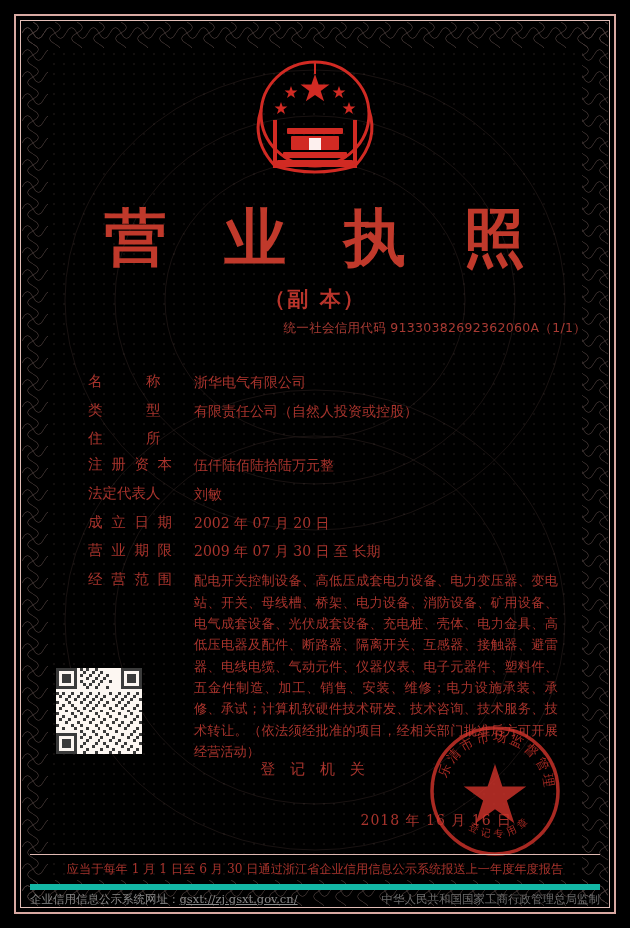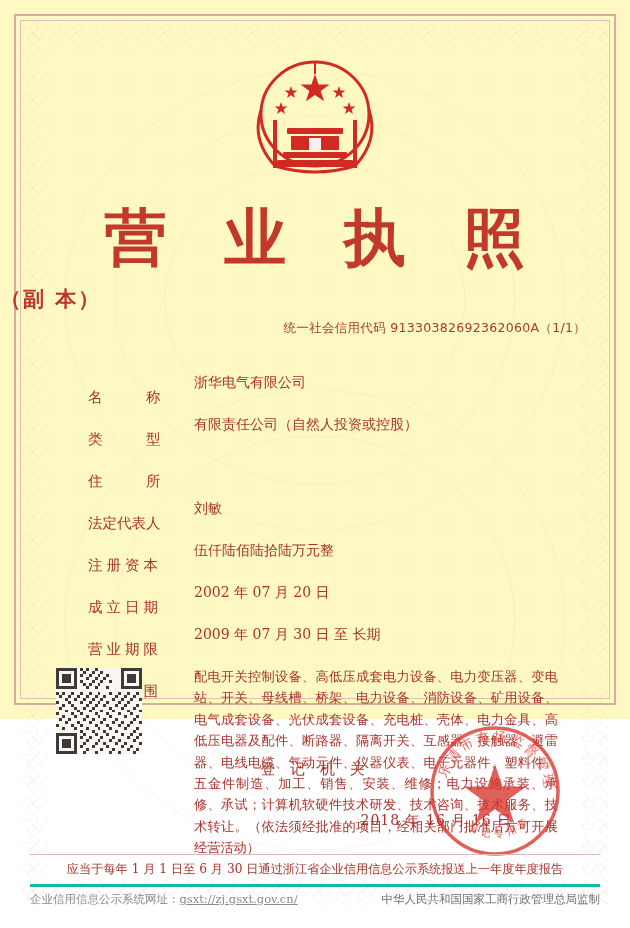--- a/index.html
+++ b/index.html
@@ -10,22 +10,22 @@
   body {
     width: 630px;
     height: 928px;
     font-family: "DejaVu Sans", "Liberation Sans", sans-serif;
     color: #b03a3a;
     overflow: hidden;
   }
   .license {
     position: relative;
     width: 630px;
-    height: 719px;
-    background: #fef9c3;
+    height: 928px;
+    background: #000000;
     box-sizing: border-box;
   }
   
   .border-outer {
     position: absolute;
     left: 14px; top: 14px; right: 14px; bottom: 14px;
     border: 2px solid #d9a9a2;
     box-sizing: border-box;
   }
   .border-inner {
@@ -65,20 +65,21 @@
     font-size: 62px;
     font-weight: bold;
     letter-spacing: 18px;
     text-indent: 18px;
     color: #c0392b;
   }
   .subtitle {
     position: absolute;
     left: 0; right: 0;
     top: 285px;
+    text-align: center;
     font-family: "DejaVu Serif", "Liberation Serif", serif;
     font-size: 21px;
     font-weight: bold;
     color: #b9342b;
     letter-spacing: 2px;
   }
   .credit-code {
     position: absolute;
     right: 44px;
     top: 320px;
@@ -100,23 +101,22 @@
     align-items: flex-start;
     margin-bottom: 7px;
   }
   .label {
     width: 96px;
     flex: 0 0 96px;
     font-size: 14.5px;
     color: #a8332c;
     display: flex;
     justify-content: space-between;
-    font-family: Liberation Sans, sans-serif;
+    font-family: Liberation Mono, monospace;
     letter-spacing: 0;
-    margin-top: 16px;
   }
   .value {
     flex: 1;
     font-size: 14px;
     color: #a8332c;
     font-family: "DejaVu Serif", "Liberation Serif", serif;
     line-height: 1.55;
     padding-left: 10px;
   }
   .scope {
@@ -169,21 +169,21 @@
   .notice {
     position: absolute;
     left: 30px;
     right: 30px;
     top: 854px;
     text-align: center;
     font-size: 12.2px;
     color: #a8332c;
     font-family: "DejaVu Serif", "Liberation Serif", serif;
     border-top: 1px solid #e0b9b2;
-    border-bottom: 3px solid #14b8a6;
+    border-bottom: 6px solid #14b8a6;
     padding: 6px 0 6px 0;
   }
 
   
   .footer {
     position: absolute;
     left: 30px;
     right: 30px;
     top: 892px;
     display: flex;
@@ -274,26 +274,26 @@
       <div class="value"><span class="underline">浙华电气有限公司</span></div>
     </div>
     <div class="row">
       <div class="label">类　　　型</div>
       <div class="value"><span class="underline">有限责任公司（自然人投资或控股）</span></div>
     </div>
     <div class="row">
       <div class="label">住　　　所</div>
     </div>
     <div class="row">
+      <div class="label">注 册 资 本</div>
+      <div class="value"><span class="underline">伍仟陆佰陆拾陆万元整</span></div>
+    </div>
+    <div class="row">
       <div class="label">法定代表人</div>
       <div class="value"><span class="underline">刘敏</span></div>
-    </div>
-    <div class="row">
-      <div class="label">注 册 资 本</div>
-      <div class="value"><span class="underline">伍仟陆佰陆拾陆万元整</span></div>
     </div>
     <div class="row">
       <div class="label">成 立 日 期</div>
       <div class="value"><span class="underline">2002 年 07 月 20 日</span></div>
     </div>
     <div class="row">
       <div class="label">营 业 期 限</div>
       <div class="value"><span class="underline">2009 年 07 月 30 日 至 长期</span></div>
     </div>
     <div class="row">

